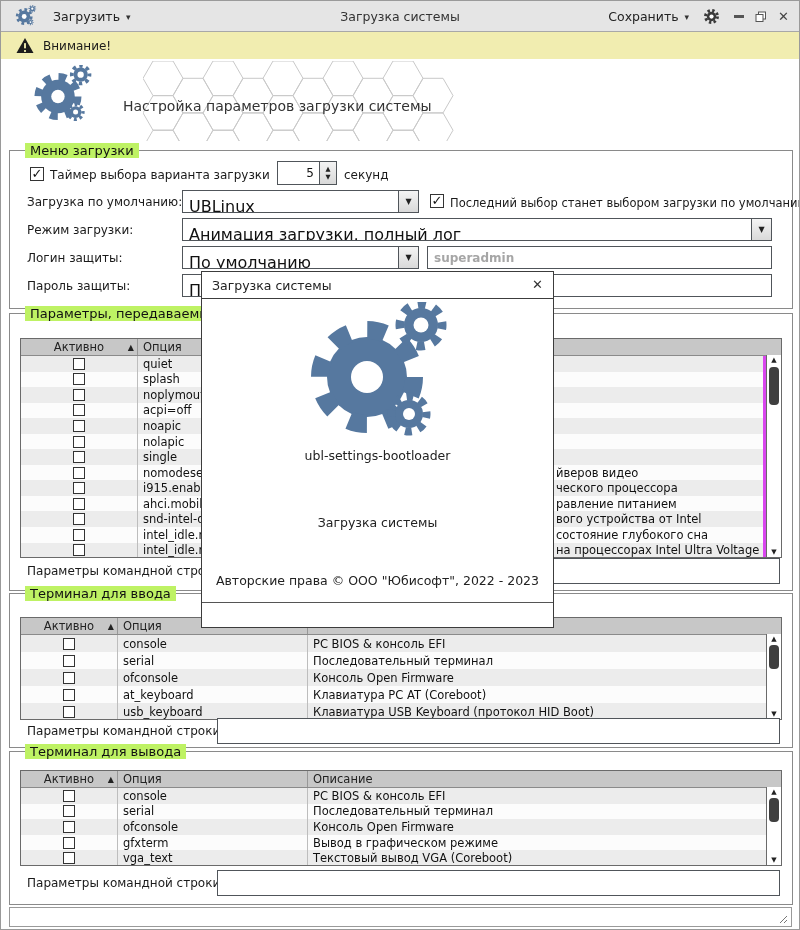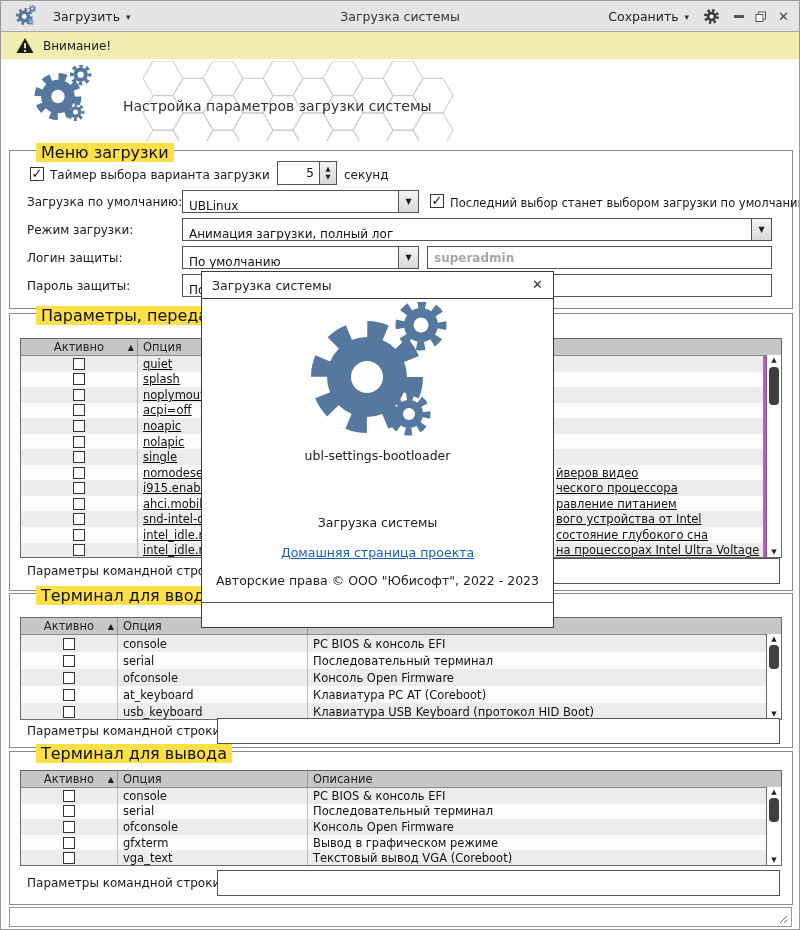--- a/index.html
+++ b/index.html
@@ -22,28 +22,28 @@
   #warnbar .wicon{margin-left:14px;margin-right:8px;}
   #warnbar .wtext{font-size:12px;color:#1a1a1a;}
 
   
   #apphead{position:absolute;left:0;top:58px;width:100%;height:84px;background:#fff;}
   #hexpat{position:absolute;left:142px;top:2px;}
   #tagline{position:absolute;left:122px;top:39px;font-size:14px;color:#333;white-space:nowrap;}
 
   
   .grp{position:absolute;border:1px solid #8a8a8a;background:transparent;}
-  .grp>.legend{position:absolute;top:-8px;left:26px;background:#fde047;padding:0 5px;font-size:16px;color:#111;white-space:nowrap;}
+  .grp>.legend{position:absolute;top:-8px;left:15px;background:#bef264;padding:0 5px;font-size:13px;color:#111;white-space:nowrap;}
 
   
   .cb{position:absolute;width:14px;height:14px;border:1px solid #333;background:#fff;box-sizing:border-box;font-size:13px;line-height:12px;text-align:center;color:#111;}
   .cb[data-checked="true"]::after{content:"✓";font-weight:bold;}
   .cb-s{position:static;width:12px;height:12px;}
   .combo{position:absolute;height:23px;background:#fff;border:1px solid #50555a;box-sizing:border-box;display:flex;align-items:stretch;}
-  .combo .val{flex:1;font-size:12px;color:#111;padding:0 6px;display:flex;align-items:center;white-space:nowrap;overflow:hidden;margin-top:9px;}
+  .combo .val{flex:1;font-size:16px;color:#111;padding:0 6px;display:flex;align-items:center;white-space:nowrap;overflow:hidden;margin-top:9px;}
   .combo .cbtn{width:19px;border-left:1px solid #50555a;background:linear-gradient(#f4f4f4,#d9d9d9);display:flex;align-items:center;justify-content:center;font-size:8px;color:#222;}
   .tinput{position:absolute;height:23px;background:#fff;border:1px solid #50555a;box-sizing:border-box;font-size:12px;color:#111;padding:0 6px;font-family:"DejaVu Sans",sans-serif;outline:none;font-weight:bold;}
   .tinput::placeholder{color:#a6a6a6;}
   .spin{position:absolute;height:24px;background:#fff;border:1px solid #50555a;box-sizing:border-box;display:flex;align-items:stretch;}
   .spin .num{flex:1;font-size:12px;color:#111;display:flex;align-items:center;justify-content:flex-end;padding-right:5px;}
   .spin .btns{width:16px;border-left:1px solid #50555a;background:linear-gradient(#f3f3f3,#d9d9d9);display:flex;flex-direction:column;align-items:center;justify-content:center;font-size:6.5px;line-height:1.25;color:#222;}
 
   
   .tbl{position:absolute;border:1px solid #6a6a6a;background:#d946ef;box-sizing:border-box;overflow:hidden;}
   .thead{display:flex;height:17px;background:#c7c7c7;border-bottom:1px solid #8a8a8a;box-sizing:border-box;align-items:center;font-size:11.5px;color:#222;}
@@ -239,21 +239,21 @@
     <span class="legend">Параметры, передаваемые яд</span>
     <div class="tbl ktbl" style="left:10px;top:24px;width:762px;height:220px;">
       <div class="thead">
         <div class="hc c1">
             <span>Активно</span>
             <span class="sort">▲</span>
           </div>
         <div class="hc c2">Опция</div>
         <div class="hc c3"></div>
       </div>
-      <div class="tbody" style="margin-right:18px;text-decoration:underline;">
+      <div class="tbody" style="margin-right:18px;">
 
           <div class="trow">
             <div class="tc c1">
               <span class="cb cb-s"></span>
             </div>
             <div class="tc c2">quiet</div>
             <div class="tc c3"></div>
           </div>
 
           <div class="trow">
@@ -501,18 +501,17 @@
   <div id="dlg">
     <div class="dtitle">
       <span>Загрузка системы</span>
     </div>
     <span class="dclose">✕</span>
     <svg class="gearsvg" style="position:absolute;left:77px;top:30px;" width="200" height="150" viewBox="0 0 200 150">
         <use href="#gearset" xlink:href="#gearset"></use>
       </svg>
     <div class="dcenter" style="top:176px;">ubl-settings-bootloader</div>
     <div class="dcenter" style="top:243px;">Загрузка системы</div>
-    <div class="dcenter" style="top:273px;"><span id="dlg-link">Домашняя страница проекта</span></div>
     <div class="dcenter" style="top:301px;">Авторские права © ООО "Юбисофт", 2022 - 2023</div>
     <div class="dsep"></div>
   </div>
 
 </div>
 
 </body></html>

